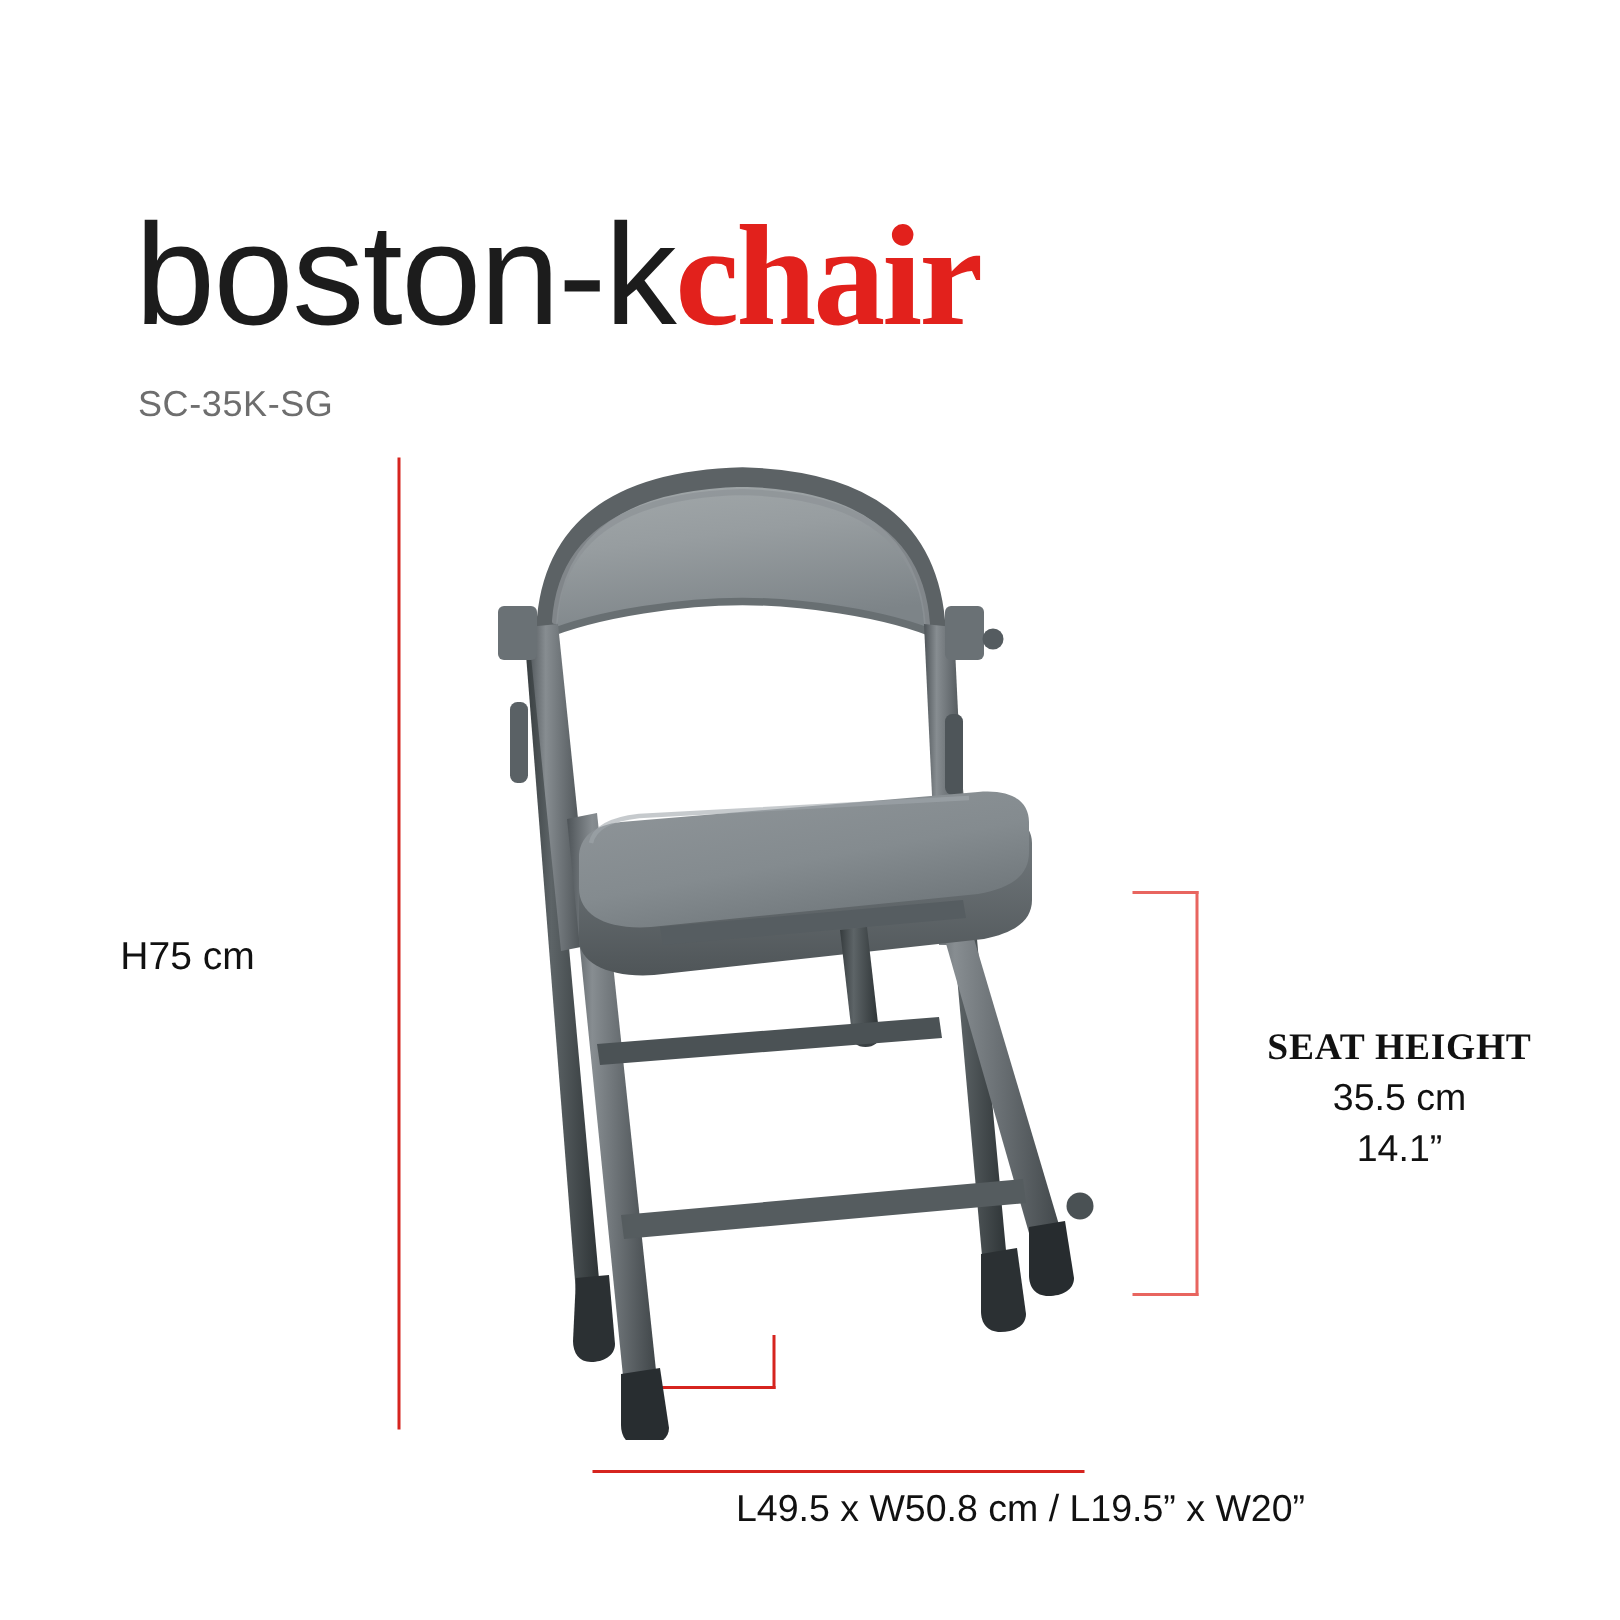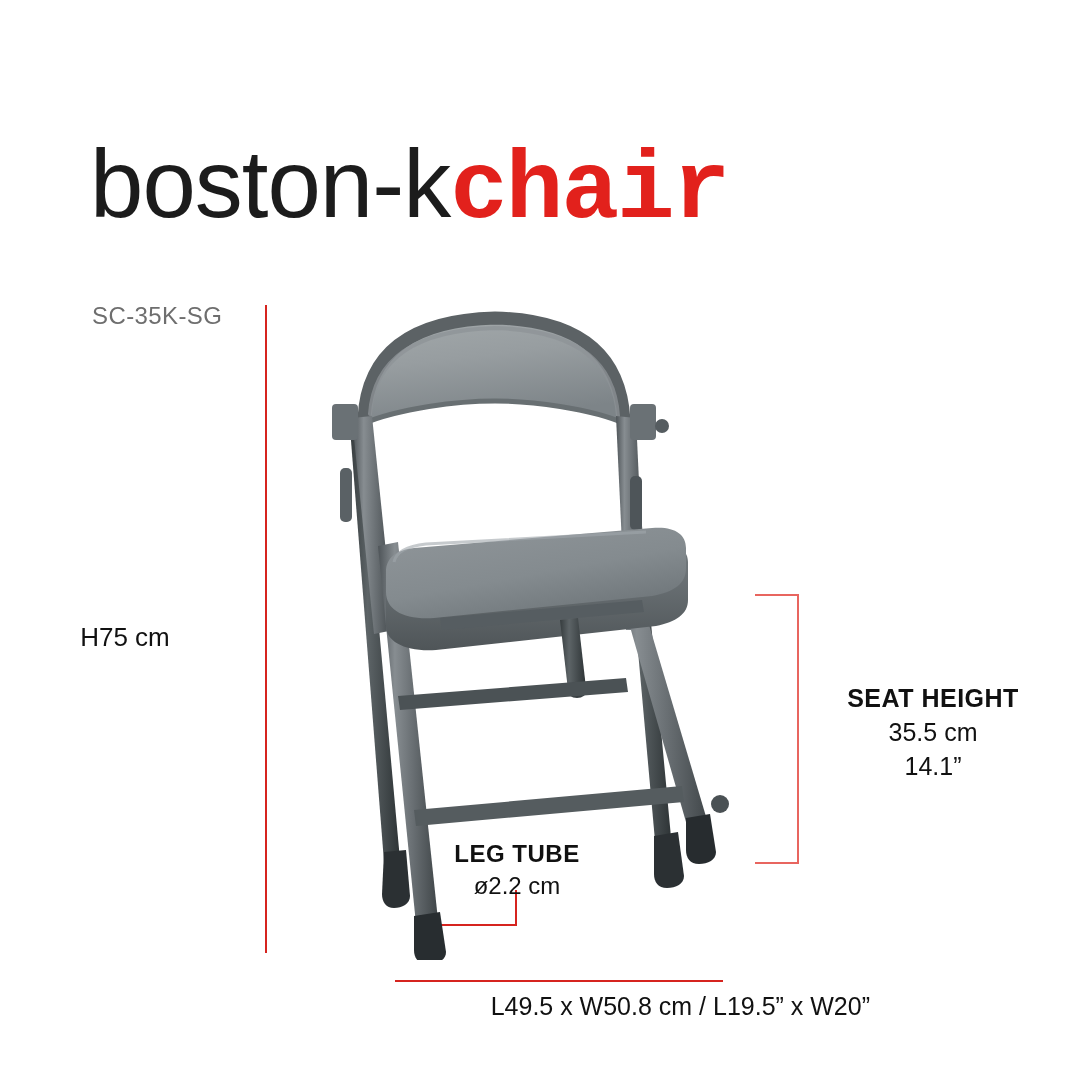--- a/index.html
+++ b/index.html
@@ -31,46 +31,46 @@
     font-weight: 300;
     letter-spacing: -1px;
     color: #1c1c1c;
     font-family: "Liberation Sans", sans-serif;
     margin-top: 26px;
   }
   .title-accent {
     font-size: 96px;
     font-weight: bold;
     letter-spacing: -2px;
-    font-family: Liberation Mono, monospace;
+    font-family: Liberation Serif, serif;
   }
   #sku {
     position: absolute;
     left: 92px;
     top: 256px;
     font-size: 24px;
     font-weight: 400;
     color: #6e6e6e;
     letter-spacing: 0.4px;
     white-space: nowrap;
-    margin-top: 46px;
   }
 
   
   .callout {
     position: absolute;
     white-space: nowrap;
     color: #111111;
   }
   .callout .line {
     display: block;
   }
   .callout .bold {
     font-weight: bold;
     letter-spacing: 0.5px;
+    font-family: Liberation Serif, serif;
   }
 
   #height-callout {
     left: 0px;
     top: 620px;
     width: 250px;
     text-align: center;
     font-size: 26px;
     line-height: 1.35;
   }
@@ -263,22 +263,18 @@
   <div class="callout" id="height-callout">
     <span class="line">H75 cm</span>
   </div>
 
   <div class="callout" id="seat-callout">
     <span class="line bold">SEAT HEIGHT</span>
     <span class="line">35.5 cm</span>
     <span class="line">14.1”</span>
   </div>
 
-  <div class="callout" id="legtube-callout">
-    <span class="line bold">LEG TUBE</span>
-    <span class="line">ø2.2 cm</span>
-  </div>
 
   <div class="callout" id="width-callout">
     <span class="line">L49.5 x W50.8 cm / L19.5” x W20”</span>
   </div>
 
 </div>
 
 </body></html>

